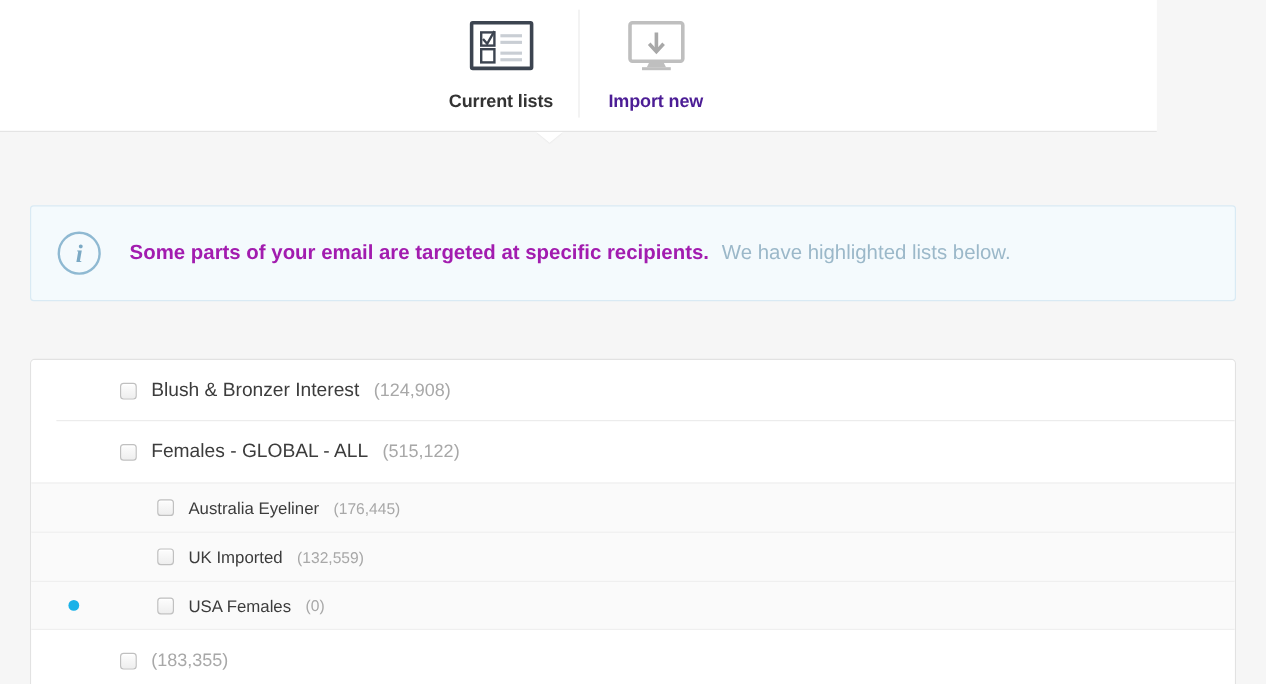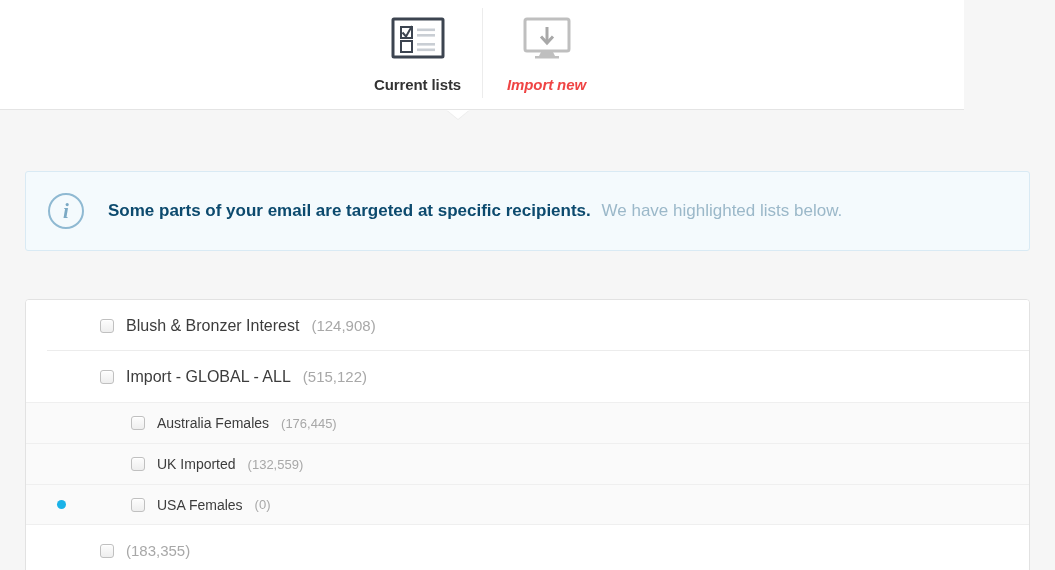--- a/index.html
+++ b/index.html
@@ -44,21 +44,21 @@
     background: #ececec;
   }
   .tab-icon { height: 48px; display: flex; align-items: center; justify-content: center; }
   .tab-label {
     margin-top: 14px;
     font-size: 15px;
     font-weight: bold;
     letter-spacing: -0.1px;
   }
   .tab-current .tab-label { color: #333333; }
-  .tab-import .tab-label { color: #ef4444; font-style: italic; }
+  .tab-import .tab-label { color: #4c1d95; }
 
   
   .notch {
     position: absolute;
     left: 458px;
     top: 110px;
     width: 0; height: 0;
     border-left: 11px solid transparent;
     border-right: 11px solid transparent;
     border-top: 9px solid #ffffff;
@@ -100,21 +100,21 @@
     font-style: italic;
     font-size: 21px;
     font-weight: bold;
     line-height: 1;
   }
   .banner-text {
     margin-left: 24px;
     font-size: 17px;
     line-height: 1.2;
   }
-  .banner-strong { color: #0c4a6e; font-weight: bold; }
+  .banner-strong { color: #a21caf; font-weight: bold; }
   .banner-sub { color: #9bb8c9; font-weight: normal; margin-left: 6px; }
 
   
   .card {
     margin-top: 48px;
     background: #ffffff;
     border: 1px solid #e2e2e2;
     border-radius: 4px;
     overflow: hidden;
   }
@@ -241,27 +241,27 @@
 
     <div class="row level-0">
       <span class="cb"></span>
       <span class="row-name">Blush &amp; Bronzer Interest</span>
       <span class="row-count">(124,908)</span>
     </div>
 
     <div class="row level-0">
       <span class="inset-rule"></span>
       <span class="cb"></span>
-      <span class="row-name">Import - GLOBAL - ALL</span>
+      <span class="row-name">Females - GLOBAL - ALL</span>
       <span class="row-count">(515,122)</span>
     </div>
 
     <div class="row level-1">
       <span class="cb"></span>
-      <span class="row-name">Australia Females</span>
+      <span class="row-name">Australia Eyeliner</span>
       <span class="row-count">(176,445)</span>
     </div>
 
     <div class="row level-1">
       <span class="cb"></span>
       <span class="row-name">UK Imported</span>
       <span class="row-count">(132,559)</span>
     </div>
 
     <div class="row level-1 last-sub">

